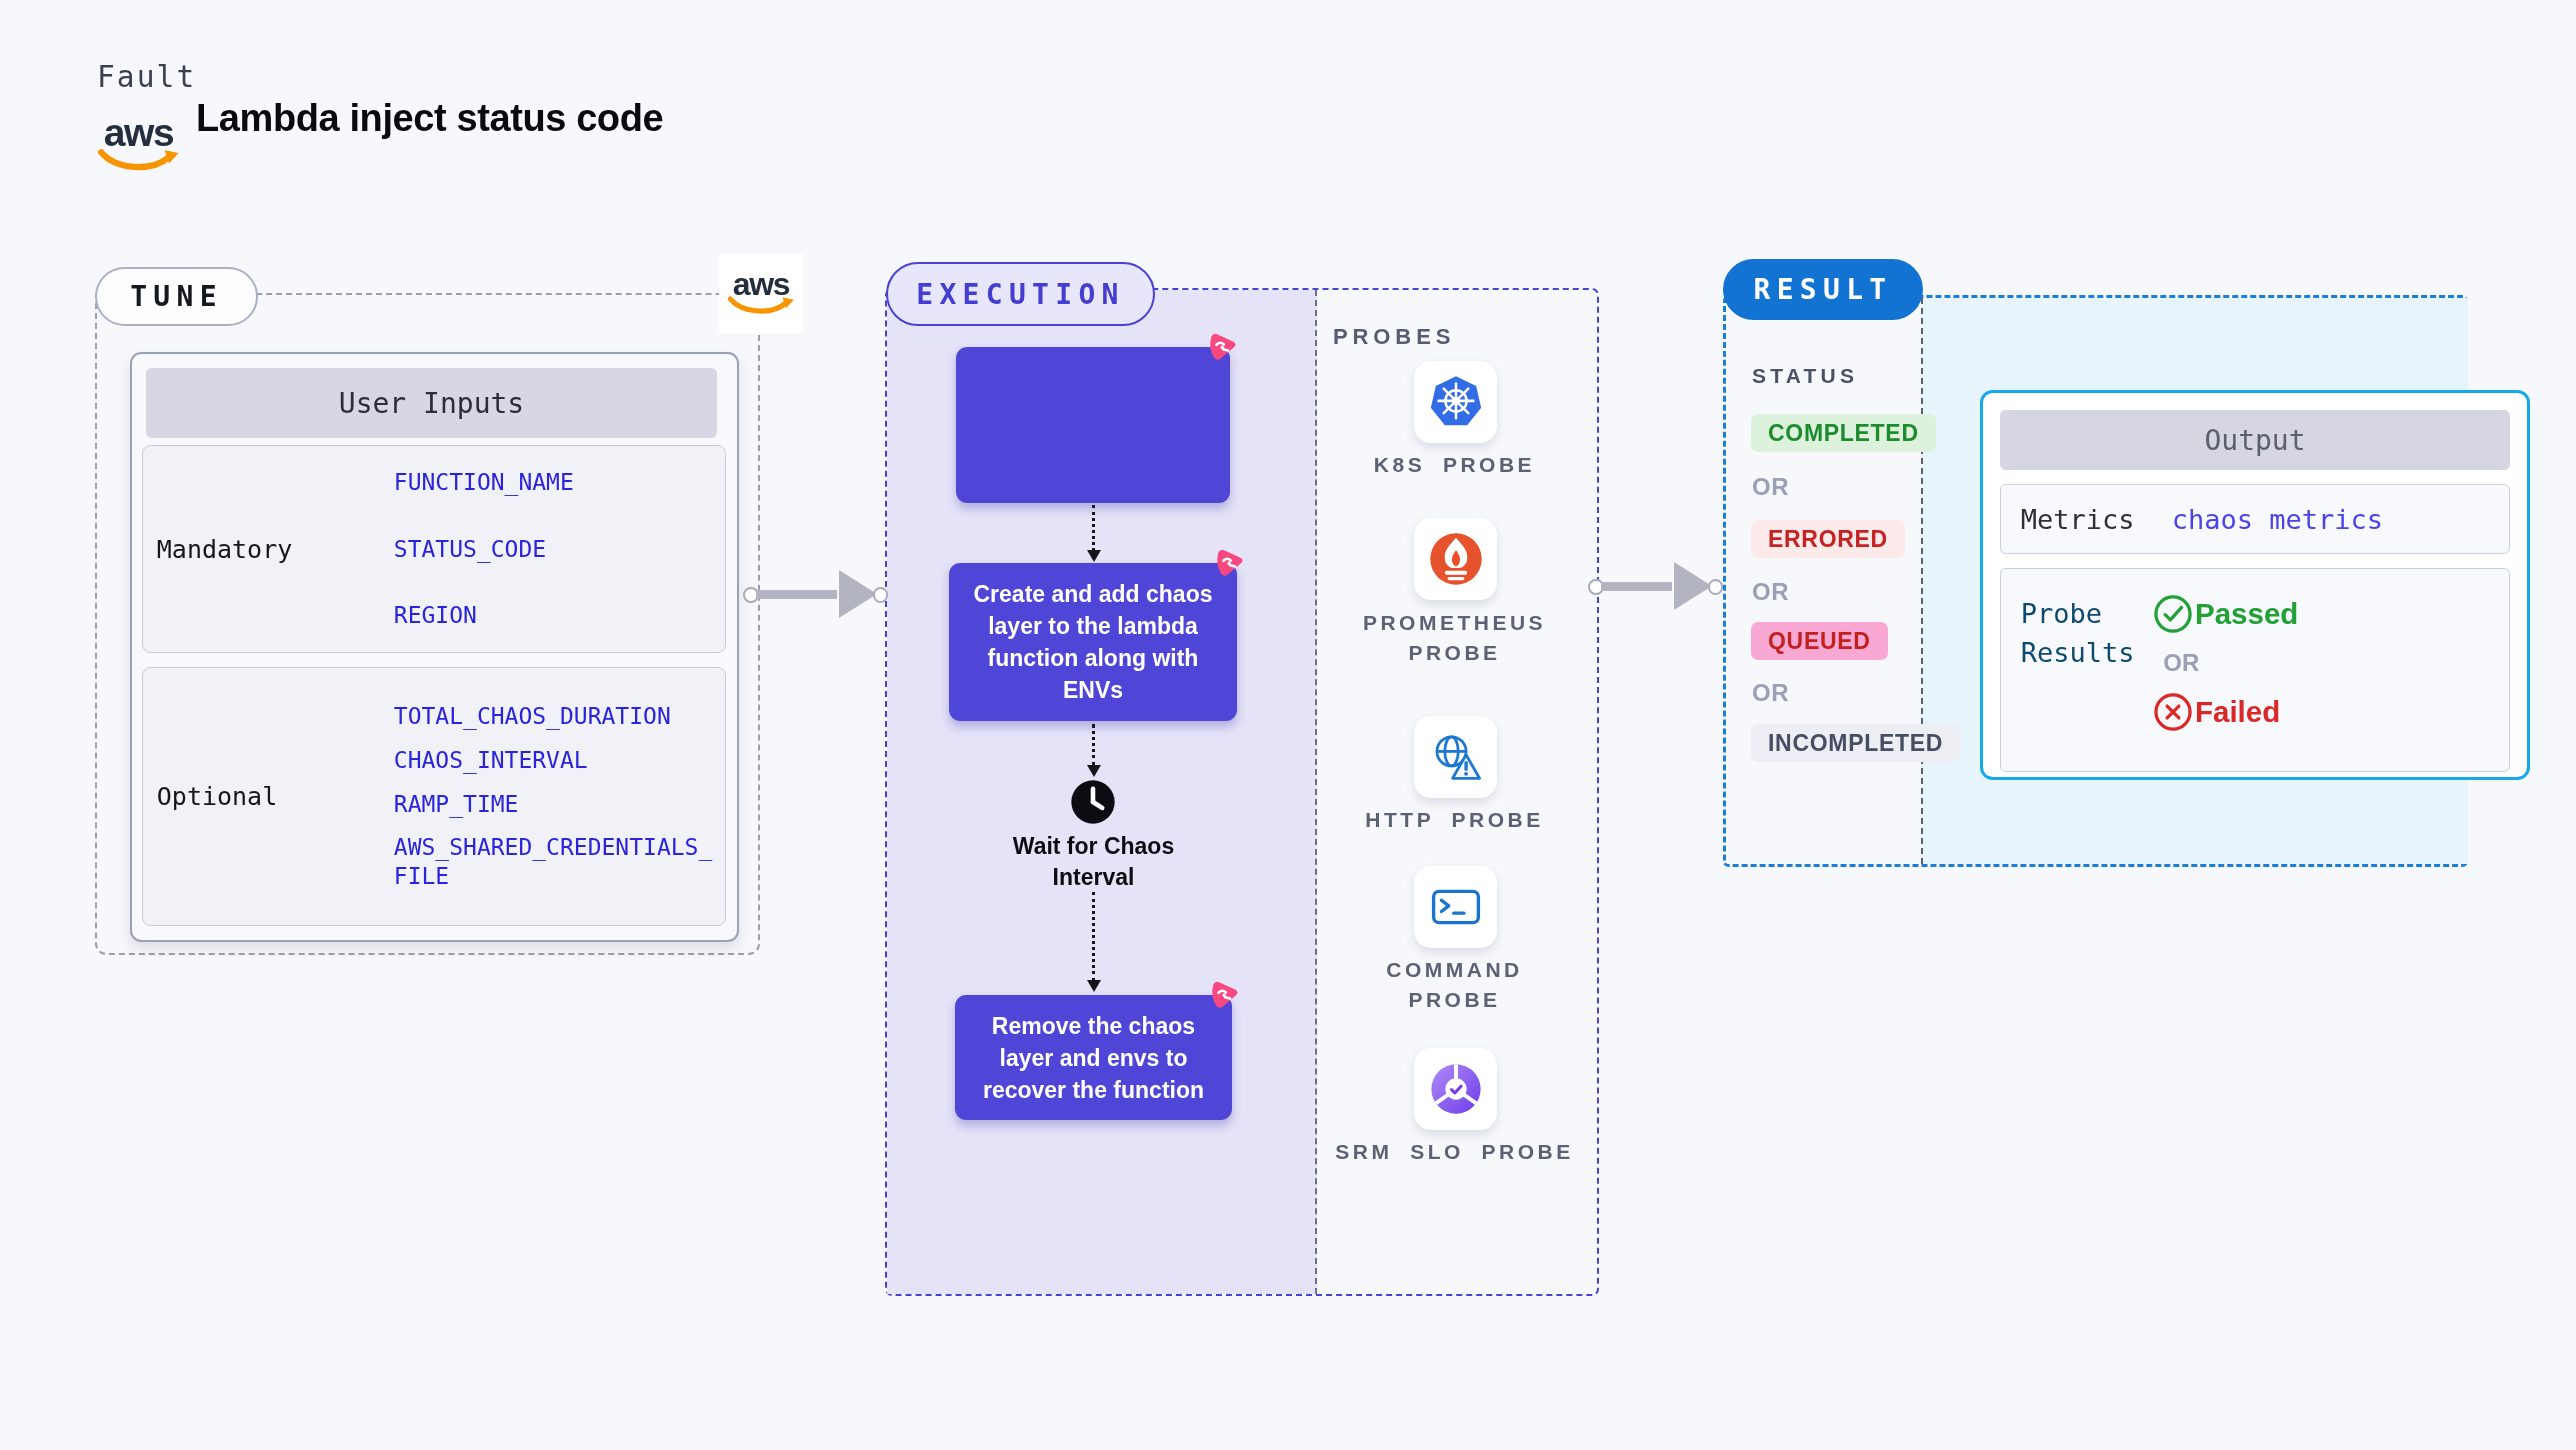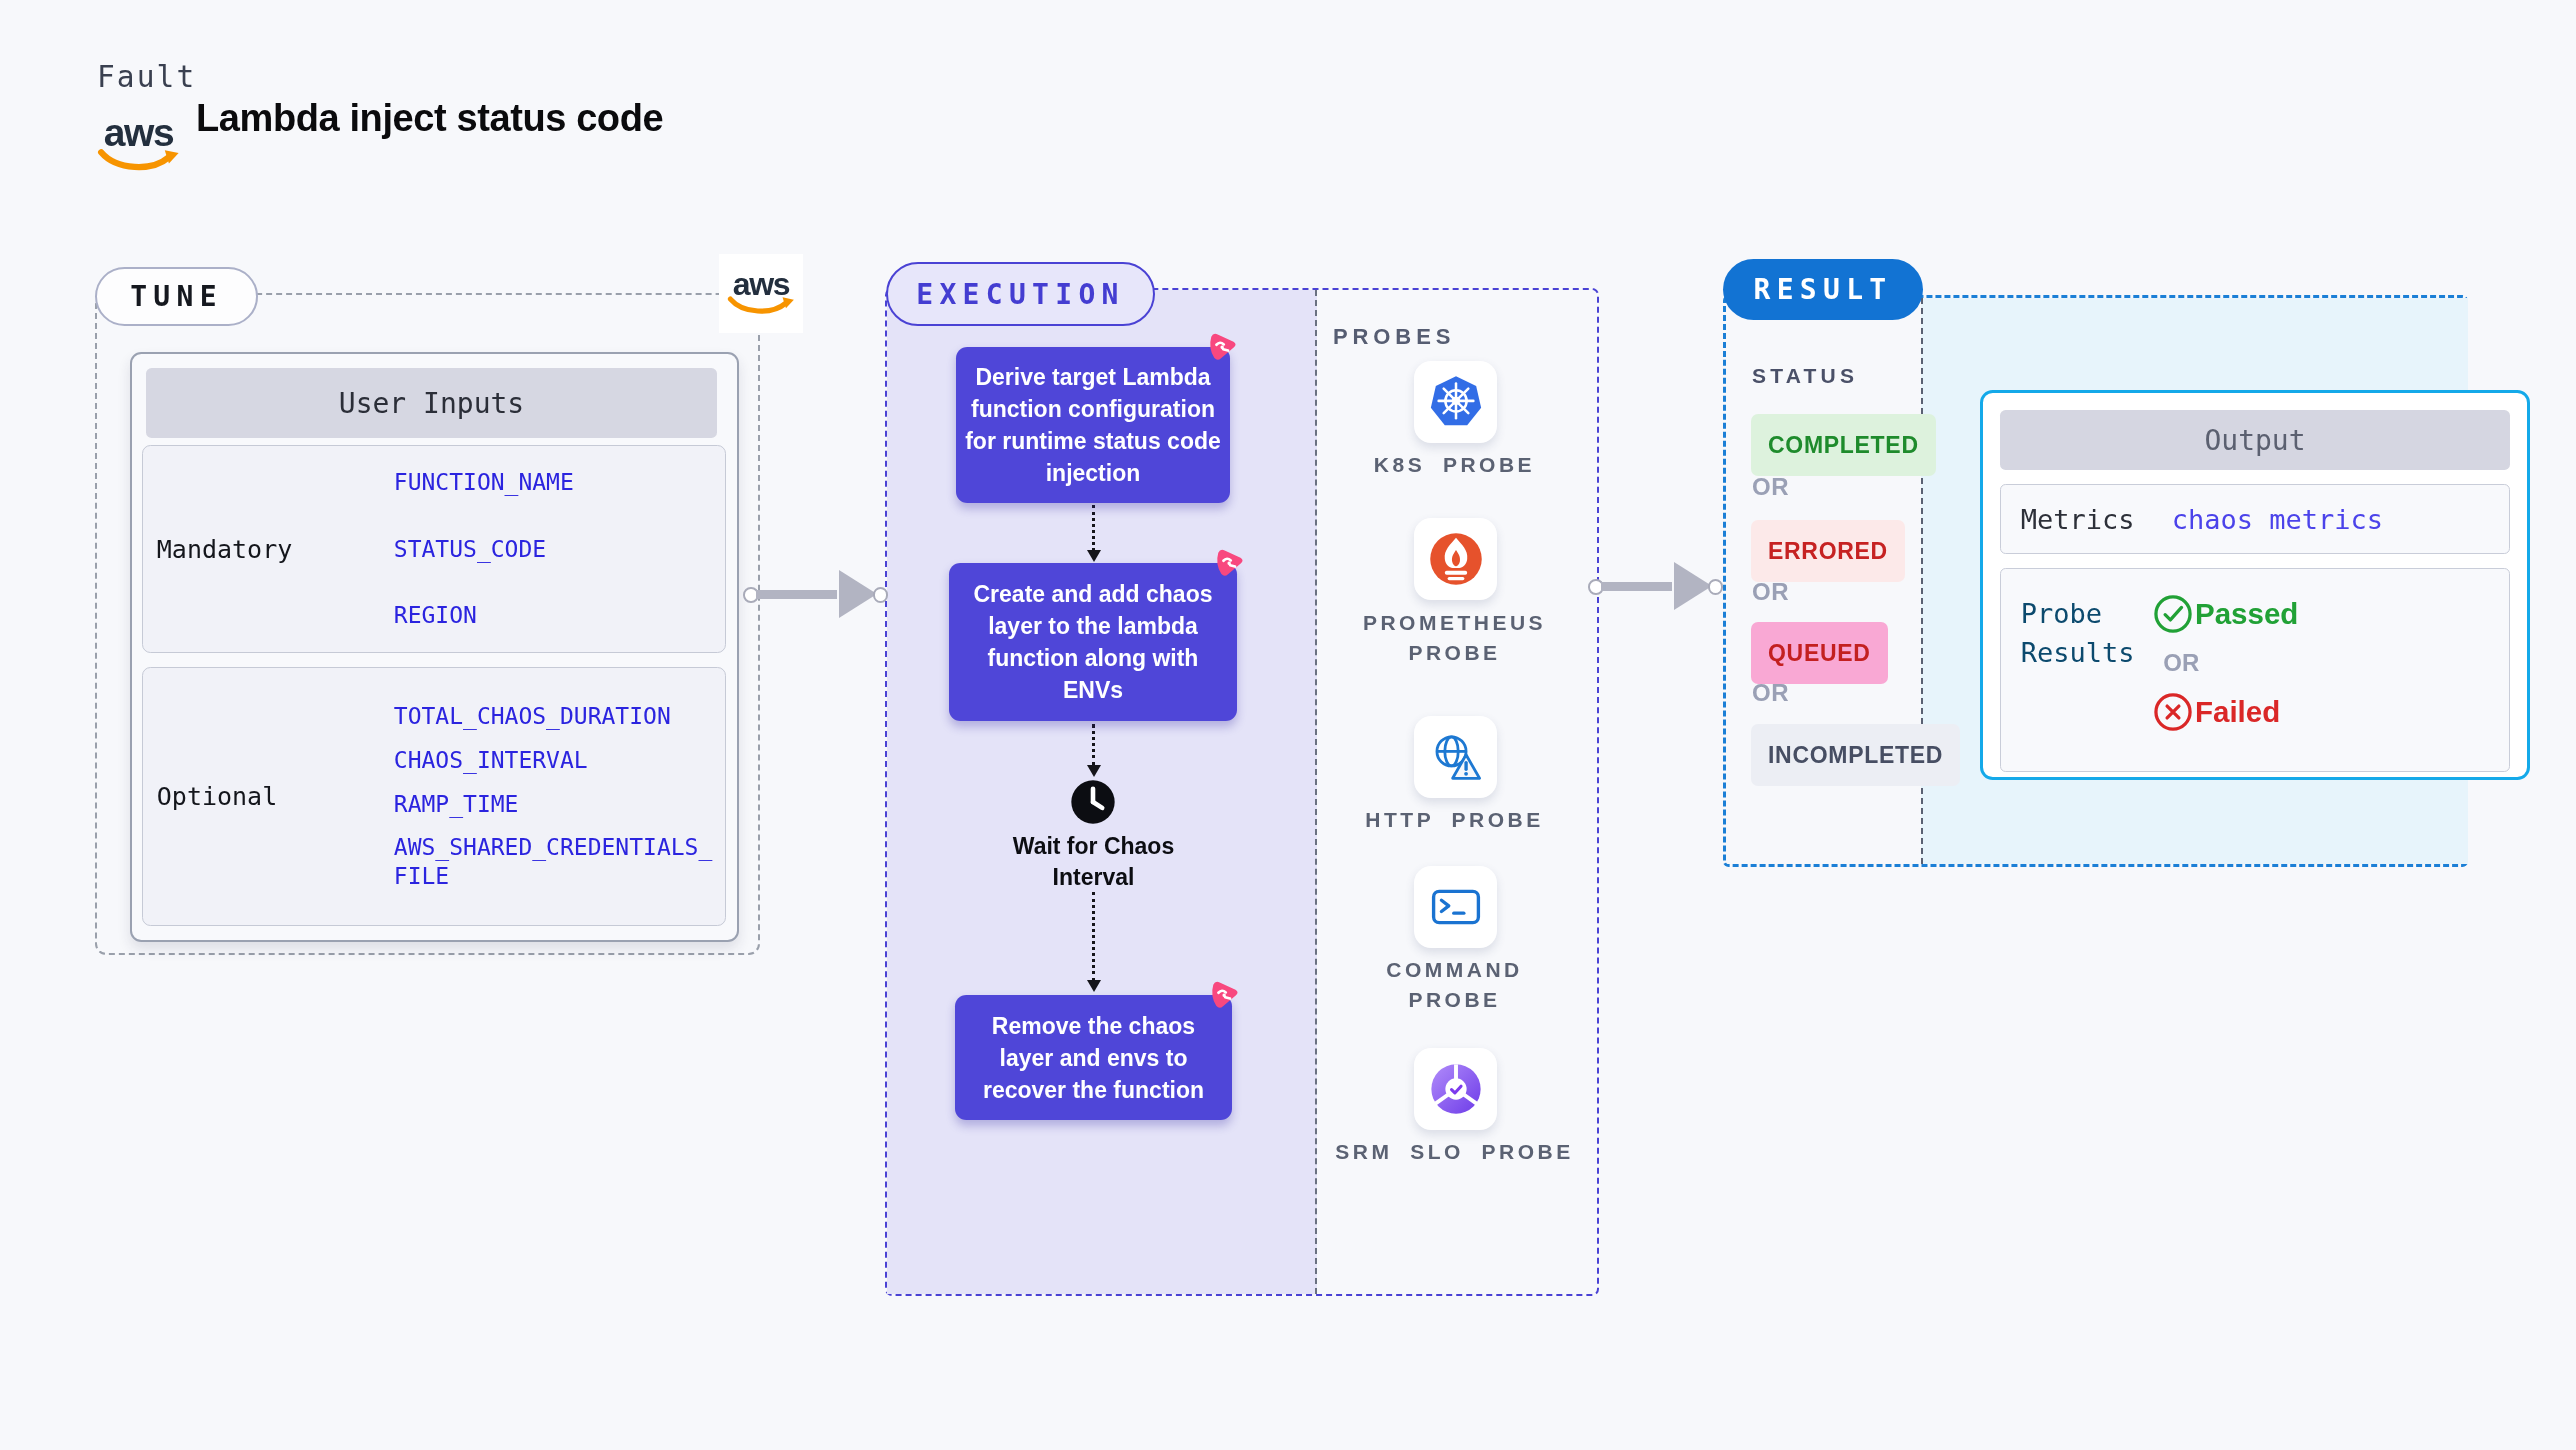--- a/index.html
+++ b/index.html
@@ -89,21 +89,21 @@
   .probe-card svg{width:56px;height:56px;}
   .probe-label{left:1335px;width:239px;text-align:center;font-size:21px;font-weight:bold;
                letter-spacing:3.5px;word-spacing:8.4px;color:#5b6273;line-height:29.5px;}
 
   
   .result-panel{left:1723px;top:295px;width:745px;height:572px;border:3.5px dashed #1b7fd6;border-radius:5.6px;box-sizing:border-box;}
   .result-blue-area{left:195px;top:0;width:547px;height:100%;background:#e7f4fb;
                     border-left:2.1px dashed #5a6173;box-sizing:border-box;}
   .status-title{left:1752px;top:364px;font-size:21px;font-weight:bold;letter-spacing:4.2px;color:#4a5068;}
   .status-badge{left:1751px;height:38px;border-radius:7px;display:inline-flex;align-items:center;
-                padding:12px 17px;font-size:23px;font-weight:bold;letter-spacing:0.7px;z-index:3;}
+                padding:0 17px;font-size:23px;font-weight:bold;letter-spacing:0.7px;z-index:3;}
   .badge-completed{top:414px;background:#ddf2dd;color:#1e8b2c;}
   .badge-errored{top:520px;background:#fce9e9;color:#c62222;}
   .badge-queued{top:622px;background:#f9a8d4;color:#c32020;}
   .badge-incompleted{top:724px;background:#eceef4;color:#474e63;}
   .or-label{font-size:24px;font-weight:bold;color:#9aa0b5;letter-spacing:0.7px;}
   .or-1{left:1752px;top:473px;}
   .or-2{left:1752px;top:578px;}
   .or-3{left:1752px;top:679px;}
 
   .output-card{left:1980px;top:390px;width:550px;height:390px;background:#ffffff;border:3.5px solid #14a9e9;
@@ -187,24 +187,20 @@
 </div>
 
 
 <div class="abs exec-panel">
   <div class="abs exec-lavender"></div>
 </div>
 <div class="abs pill exec-pill">EXECUTION</div>
 
 
 <div class="abs step-box step-1">
-  <span class="pre">Derive target Lambda
-function configuration
-for runtime status code
-injection</span>
   <svg class="litmus-badge" viewBox="0 0 48 48">
     <path d="M10 8 Q14 2 20 6 L42 20 Q47 24 42 28 L20 42 Q14 46 10 40 Q3 24 10 8 Z" fill="#f8487f"></path>
     <path d="M16 21 q6 -5 11 1" stroke="#ffffff" stroke-width="4" fill="none" stroke-linecap="round"></path>
     <path d="M25 29 l7 3" stroke="#ffffff" stroke-width="4" fill="none" stroke-linecap="round"></path>
     <circle cx="24" cy="26" r="2.6" fill="#ffffff"></circle>
   </svg>
 </div>
 
 <div class="abs varrow va1">
     <span class="vhead"></span>

